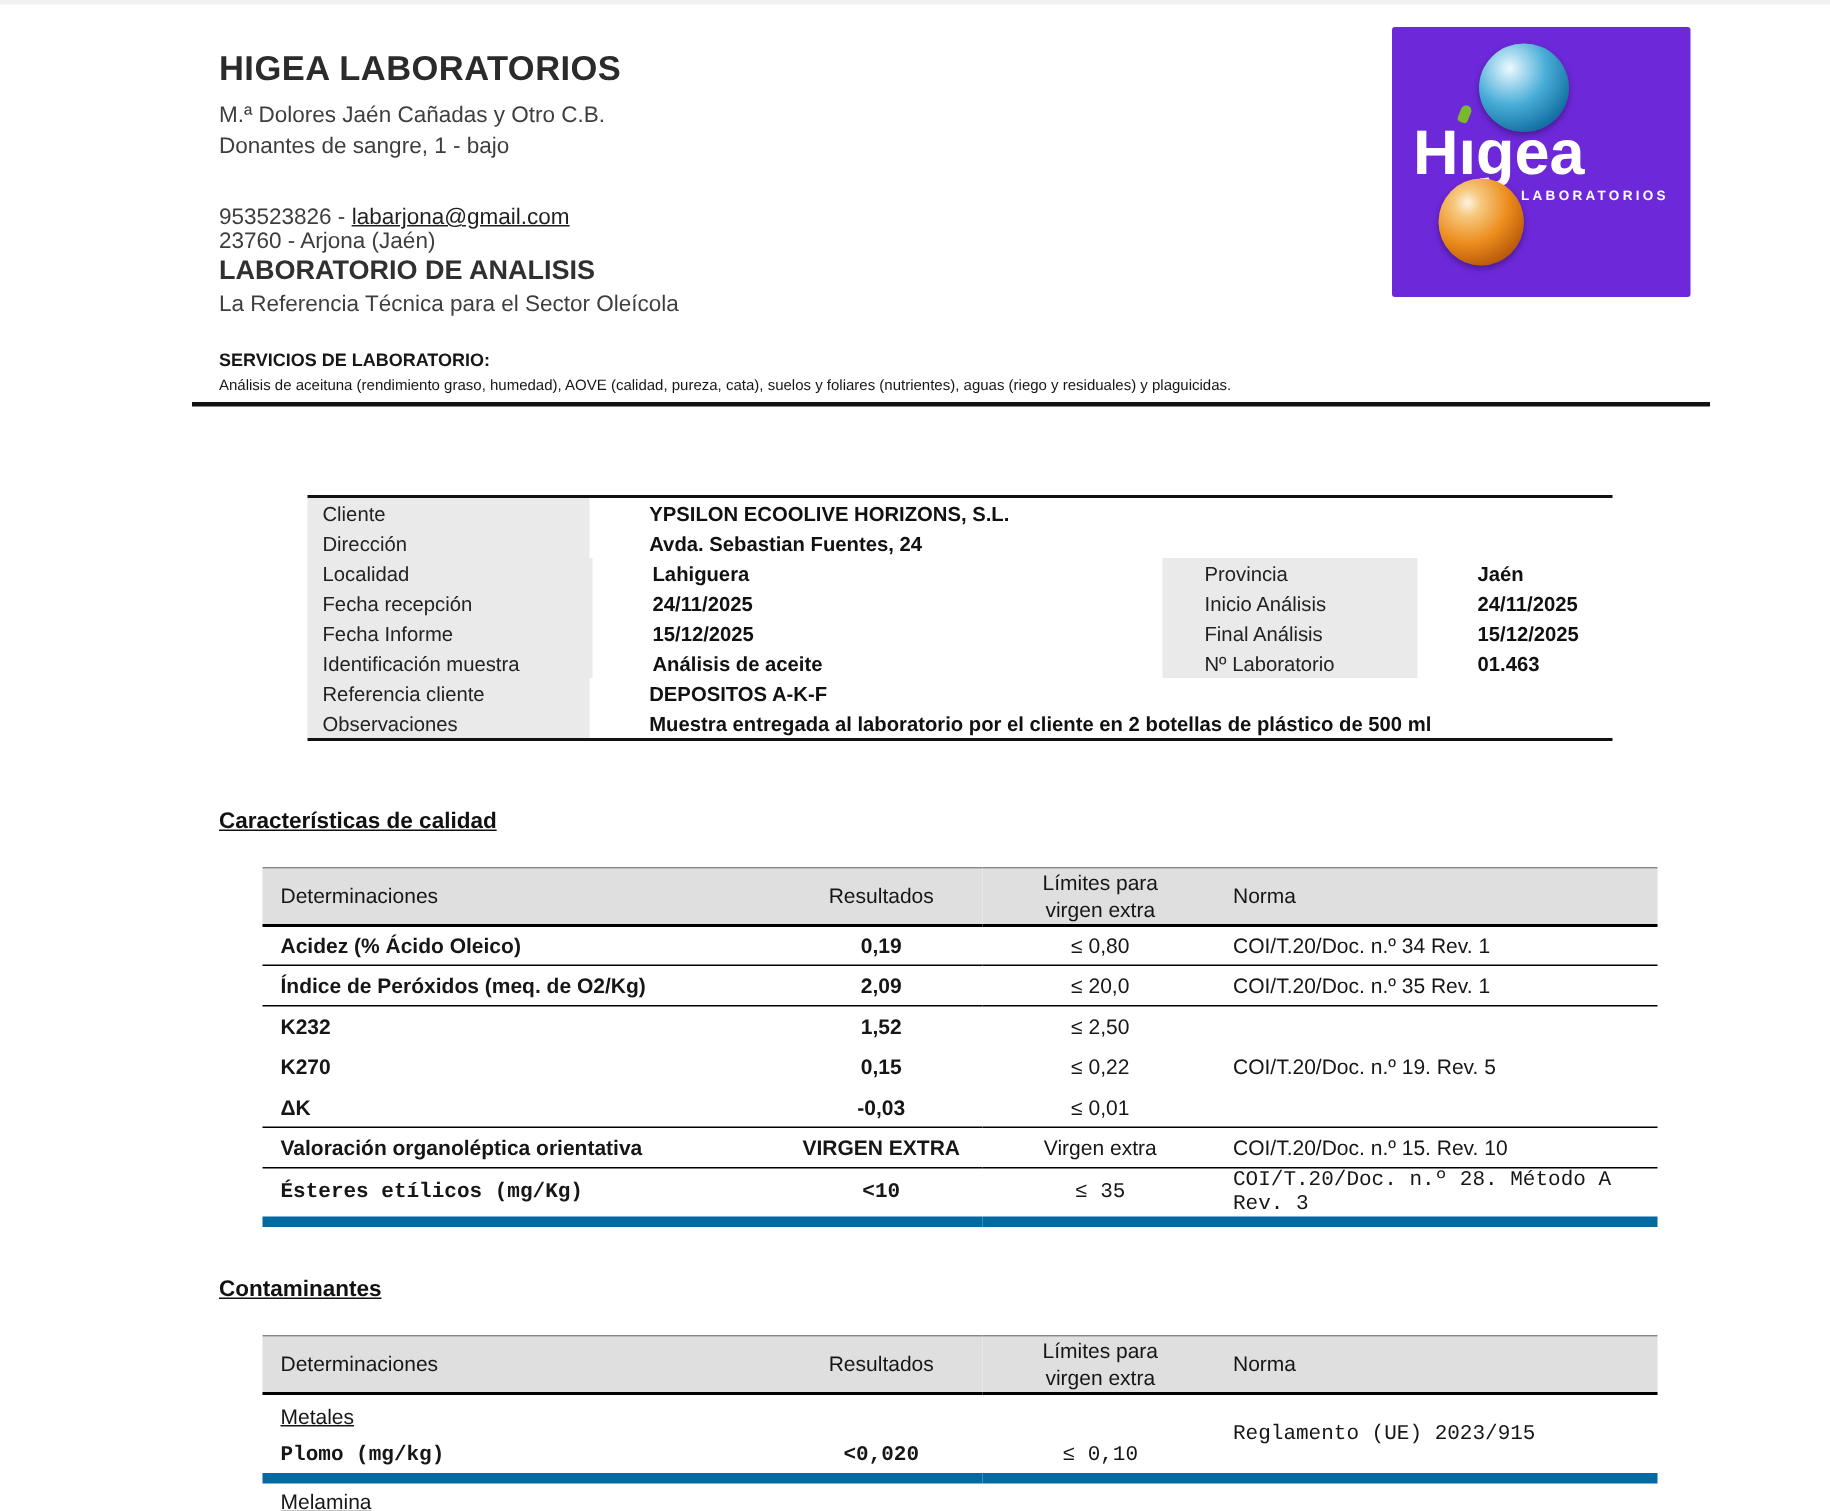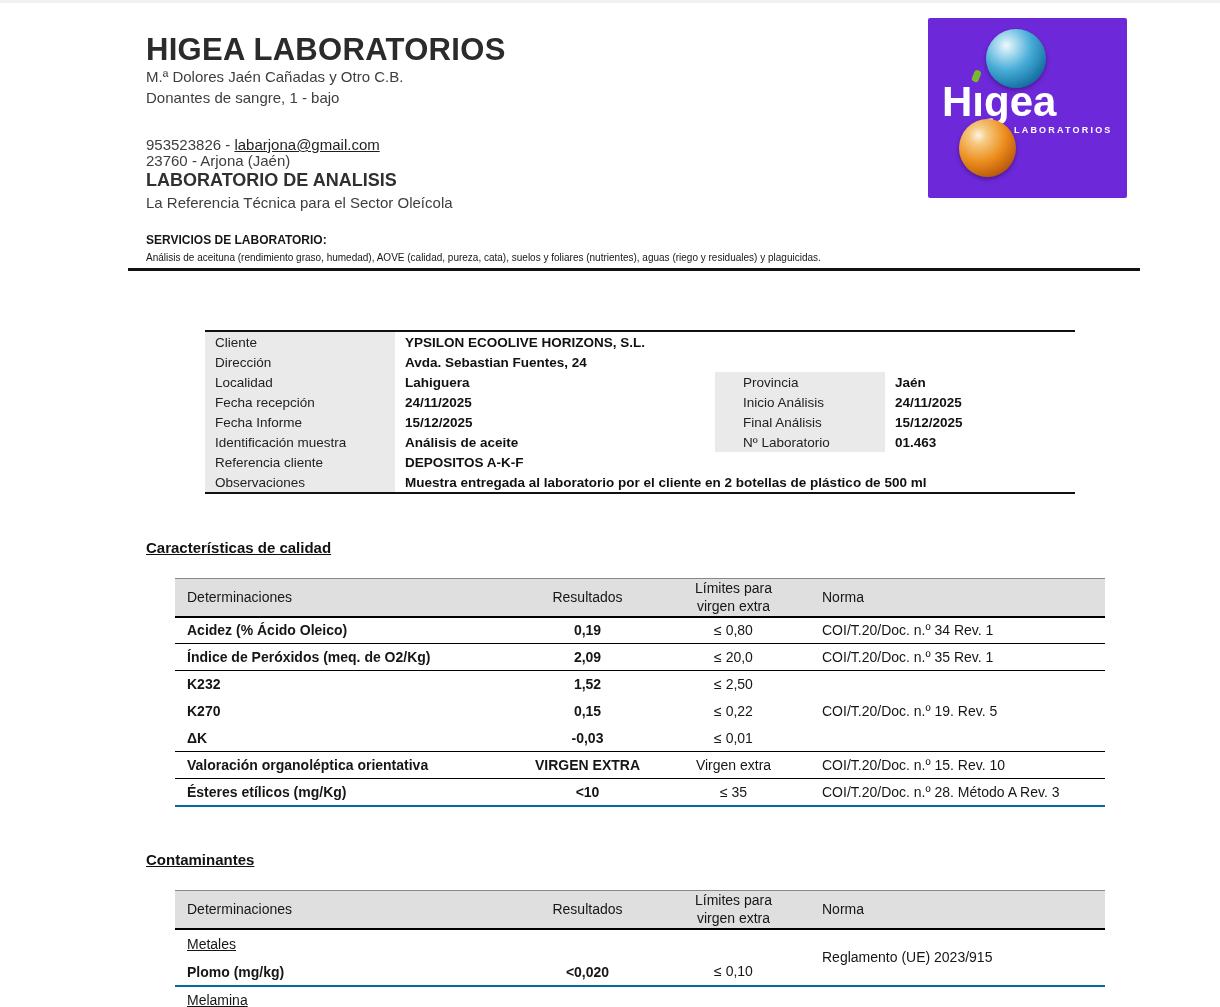--- a/index.html
+++ b/index.html
@@ -4,21 +4,21 @@
 <style>
   * { margin:0; padding:0; box-sizing:border-box; }
   body { background:#ffffff; font-family:"Liberation Sans", sans-serif; }
   .page {
     position:relative; width:1220px; height:1007px; background:#ffffff;
     overflow:hidden; color:#1f1f1f;
   }
   .top-edge { position:absolute; left:0; top:0; width:100%; height:3px; background:#f1f1f1; }
 
   
-  .company-name { position:absolute; left:146px; top:32px; font-size:31px; font-weight:700; color:#2b2b2b; letter-spacing:0.3px; }
+  .company-name { position:absolute; left:146px; top:32px; font-size:23px; font-weight:700; color:#2b2b2b; letter-spacing:0.3px; }
   .hline { position:absolute; left:146px; font-size:15px; color:#3e3e3e; }
   .owner   { top:68px; }
   .street  { top:89px; }
   .city    { top:105px;margin-top:47px; }
   .contact { top:136px; }
   .contact a { color:#1f1f1f; text-decoration:underline; cursor:pointer; }
   .dept    { position:absolute; left:146px; top:170px; font-size:18px; font-weight:700; color:#303030; }
   .tagline { position:absolute; left:146px; top:194px; font-size:15px; color:#3e3e3e; }
   .services-label { position:absolute; left:146px; top:233px; font-size:12px; font-weight:700; color:#161616; }
   .services-text  { position:absolute; left:146px; top:252px; font-size:10px; color:#161616; width:1000px; white-space:nowrap; }
@@ -51,21 +51,21 @@
     position:absolute; left:86px; top:107px; z-index:2;
     font-size:9px; font-weight:700; color:#ffffff; letter-spacing:2.2px;
   }
 
   
   .client-table {
     position:absolute; left:205px; top:330px; width:870px;
     border-top:2px solid #111; border-bottom:2px solid #111;
     font-size:13.5px;
   }
-  .ci-row { display:flex; height:20px; align-items:center; }
+  .ci-row { display:flex; height:20px; align-items:center;gap:30px; }
   .ci-label { width:190px; height:20px; background:#eaeaea; padding-left:10px; display:flex; align-items:center; color:#222; }
   .ci-value { width:320px; padding-left:10px; font-weight:700; color:#111; white-space:nowrap; }
   .ci-value.wide { width:660px; }
   .ci-sublabel { width:170px; height:20px; background:#eaeaea; padding-left:28px; display:flex; align-items:center; color:#222; }
   .ci-subvalue { flex:1; padding-left:10px; font-weight:700; color:#111; }
 
   
   .section-heading {
     position:absolute; left:146px; font-size:15px; font-weight:700; color:#111;
     text-decoration:underline;
@@ -85,21 +85,21 @@
   tr.thead td { font-weight:400; vertical-align:middle; }
   td.c-det  { text-align:left; padding-left:12px; }
   td.c-res  { text-align:center; }
   td.c-lim  { text-align:center; line-height:1.3; }
   td.c-norm { text-align:left; padding-left:10px; }
   tr.r { height:27px; }
   tr.r td { vertical-align:middle; }
   tr.r .c-det { font-weight:700; }
   tr.r .c-res { font-weight:700; }
   .b-thin  { border-bottom:1px solid #000; }
-  .b-thick { border-bottom:2px solid #0369a1; }
+  .b-thick { border-bottom:7px solid #0369a1;font-family:Liberation Mono, monospace; }
   .u { text-decoration:underline; }
   tr.r-group .c-det { font-weight:400; }
   tr.r-metales { height:30px; }
   tr.r-melamina { height:28px; }
 </style>
 </head>
 <body>
 
 <div class="page">
   <div class="top-edge"></div>

